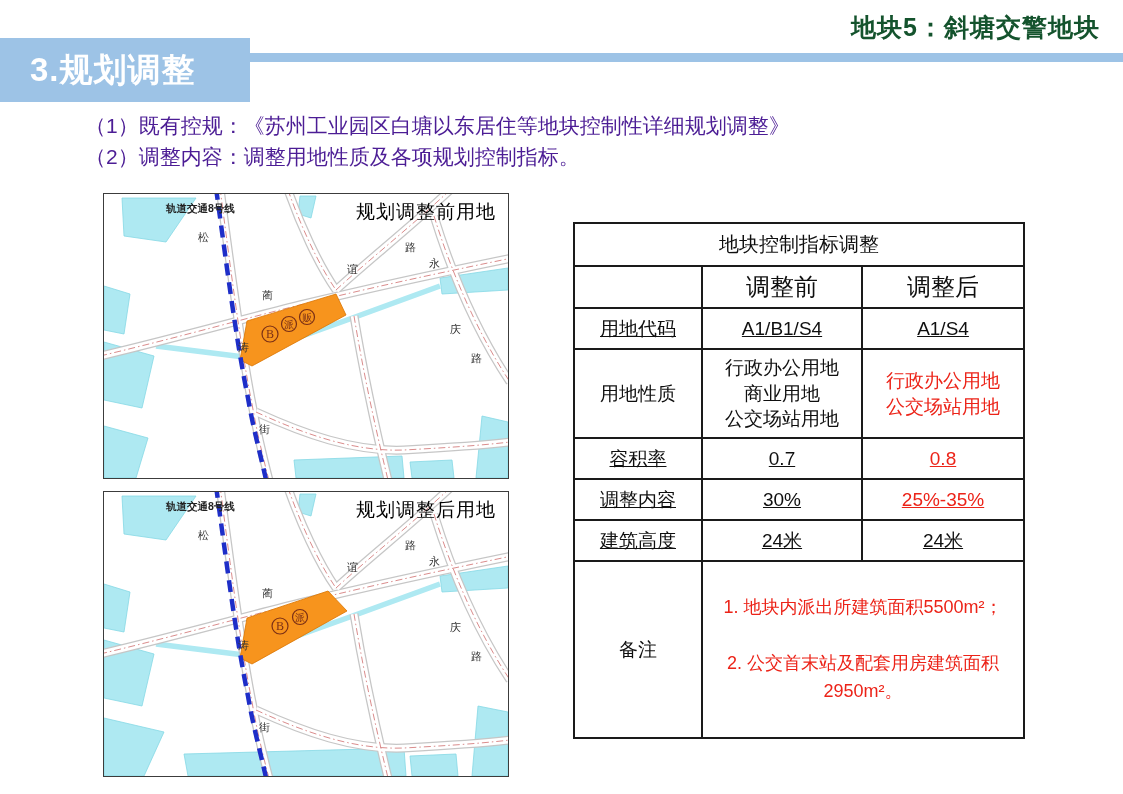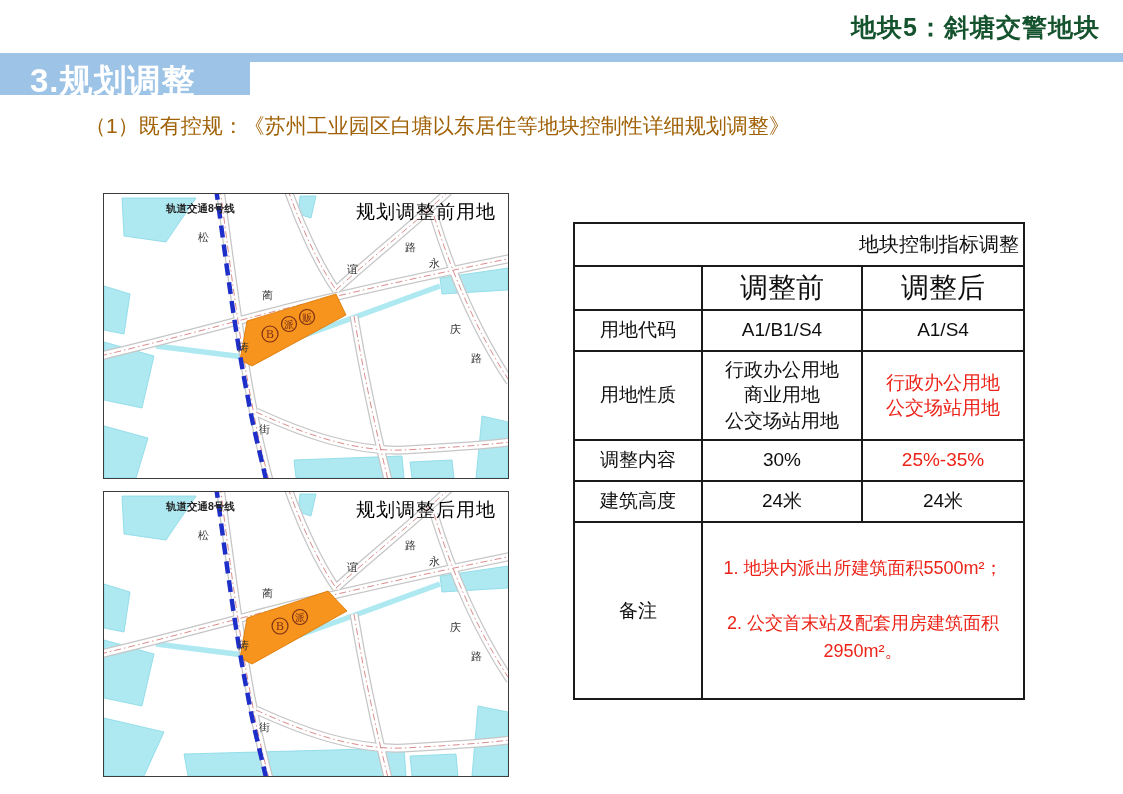--- a/index.html
+++ b/index.html
@@ -7,25 +7,25 @@
     width:1123px;height:794px;position:relative;background:#ffffff;
     font-family:"Liberation Sans",sans-serif;color:#0f0f0f;overflow:hidden;
   }
   
   .top-right-title{
     position:absolute;top:11px;right:23px;font-size:25px;font-weight:bold;
     letter-spacing:1px;color:#14532d;
   }
   .accent-strip{position:absolute;left:0;top:53px;width:1123px;height:9px;background:#9DC3E6;}
   .section-box{
-    position:absolute;left:0;top:59px;width:250px;height:36px;background:#9DC3E6;
-    display:flex;align-items:flex-start;
+    position:absolute;left:0;top:38px;width:250px;height:64px;background:#9DC3E6;
+    display:flex;align-items:center;
   }
   .section-box .t{font-size:33px;font-weight:bold;color:#ffffff;padding-left:30px;letter-spacing:1px;}
-  .intro{position:absolute;left:85px;top:110px;font-size:21px;line-height:31px;color:#a16207;}
+  .intro{position:absolute;left:85px;top:110px;font-size:21px;line-height:31px;color:#4c1d95;}
   
   .map-box{
     position:absolute;left:103px;width:404px;height:284px;background:#fff;
     border:1px solid #3c3c3c;overflow:hidden;
   }
   #map-before{top:193px;}
   #map-after{top:491px;}
   .map-box svg{position:absolute;left:0;top:0;}
   .map-title{
     position:absolute;top:5px;right:12px;font-size:19px;font-weight:400;color:#000;
@@ -35,39 +35,40 @@
   .st{position:absolute;font-size:11px;color:#333;line-height:11px;}
   
   .ctl-table{
     position:absolute;left:573px;top:222px;border-collapse:collapse;table-layout:fixed;
     width:450px;
   }
   .ctl-table td{
     border:2px solid #1a1a1a;text-align:center;vertical-align:middle;
     font-size:19px;color:#0f0f0f;padding:2px 4px;white-space:pre-line;line-height:1.35;
   }
-  .ctl-table .t-title td{font-size:20px;height:37px;text-align:right;}
-  .ctl-table .t-head td{height:36px;font-size:28px;margin-left:19px;}
-  .ctl-table .h37 td{height:35px;}
+  .ctl-table .t-title td{font-size:20px;height:37px;}
+  .ctl-table .t-head td{height:36px;font-size:24px;margin-left:19px;}
+  .ctl-table .h37 td{height:35px;text-decoration:underline;}
   .ctl-table .h85 td{height:83px;}
   .ctl-table .h87 td{height:85px;}
   .ctl-table td.red, .red{color:#EC2318;}
   .ctl-table td.remark{font-size:18px;text-align:center;line-height:1.55;padding:4px 8px;}
 </style>
 </head>
 <body>
 
 <div class="top-right-title">地块5：斜塘交警地块</div>
 <div class="accent-strip"></div>
 <div class="section-box">
   <span class="t">3.规划调整</span>
 </div>
 
 <div class="intro">
   <div>（1）既有控规：《苏州工业园区白塘以东居住等地块控制性详细规划调整》</div>
+  <div>（2）调整内容：调整用地性质及各项规划控制指标。</div>
 </div>
 
 <div class="map-box" id="map-before">
   <svg width="404" height="284" viewBox="0 0 404 284">
 
     <g fill="#AEE9F2" stroke="#85D8E5" stroke-width="0.8">
       <polygon points="18,4 92,4 62,48 20,42"></polygon>
       <polygon points="196,2 212,2 207,24 194,20"></polygon>
       <polygon points="0,92 26,100 20,140 0,136"></polygon>
       <polygon points="0,148 50,162 38,214 0,206"></polygon>
@@ -224,20 +225,25 @@
   </tr>
   <tr class="h85">
     <td>用地性质</td>
     <td>行政办公用地
 商业用地
 公交场站用地</td>
     <td class="red">行政办公用地
 公交场站用地</td>
   </tr>
   <tr class="h37">
+    <td>容积率</td>
+    <td>0.7</td>
+    <td class="red">0.8</td>
+  </tr>
+  <tr class="h37">
     <td>调整内容</td>
     <td>30%</td>
     <td class="red">25%-35%</td>
   </tr>
   <tr class="h37">
     <td>建筑高度</td>
     <td>24米</td>
     <td>24米</td>
   </tr>
   <tr class="h87">

